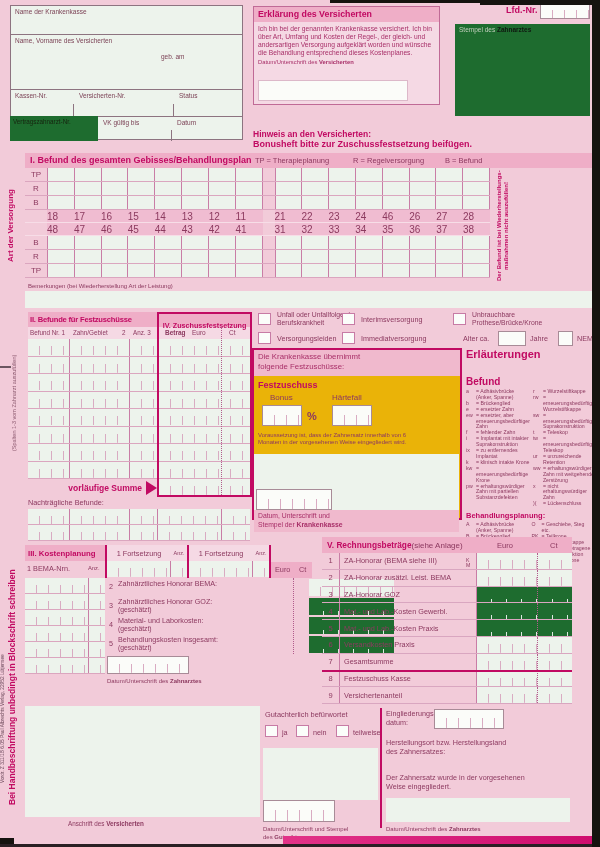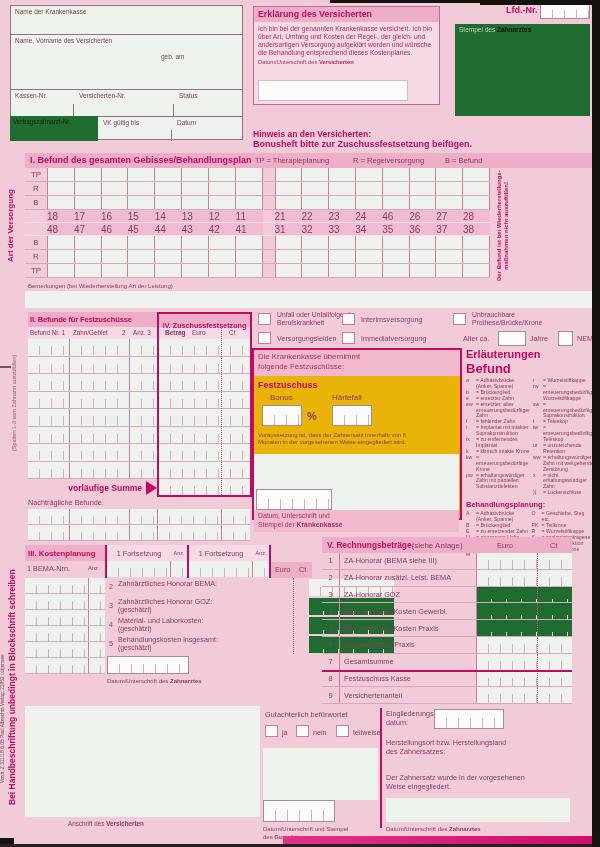--- a/index.html
+++ b/index.html
@@ -471,21 +471,21 @@
     <div class="abs field" style="left:0;top:104px;width:205px;height:56px"></div>
     <div class="abs wbox comb" style="left:2px;top:139px;width:76px;height:21px"></div>
     <div class="abs" style="left:0;top:160px;width:205px;height:22px;background:#f0b9cd;font-size:6.8px;line-height:8.5px;color:#a82f68;padding:2px 0 0 4px">
       <div>Datum, Unterschrift und</div>
       <div><span>Stempel der </span><span class="b">Krankenkasse</span></div>
     </div>
   </div>
 
   <div id="erl" class="abs">
     <div class="mag b" style="font-size:11px">Erläuterungen</div>
-    <div class="mag b" style="font-size:13px;margin:1px 0 2px 0">Befund</div>
+    <div class="mag b" style="font-size:10px;margin:16px 0 2px 0">Befund</div>
     <div class="leglist">
       <div class="legcol">
         <div class="legrow">
               <span class="k">a</span>
               <span class="d">= Adhäsivbrücke (Anker, Spanne)</span>
             </div>
             <div class="legrow">
               <span class="k">b</span>
               <span class="d">= Brückenglied</span>
             </div>

